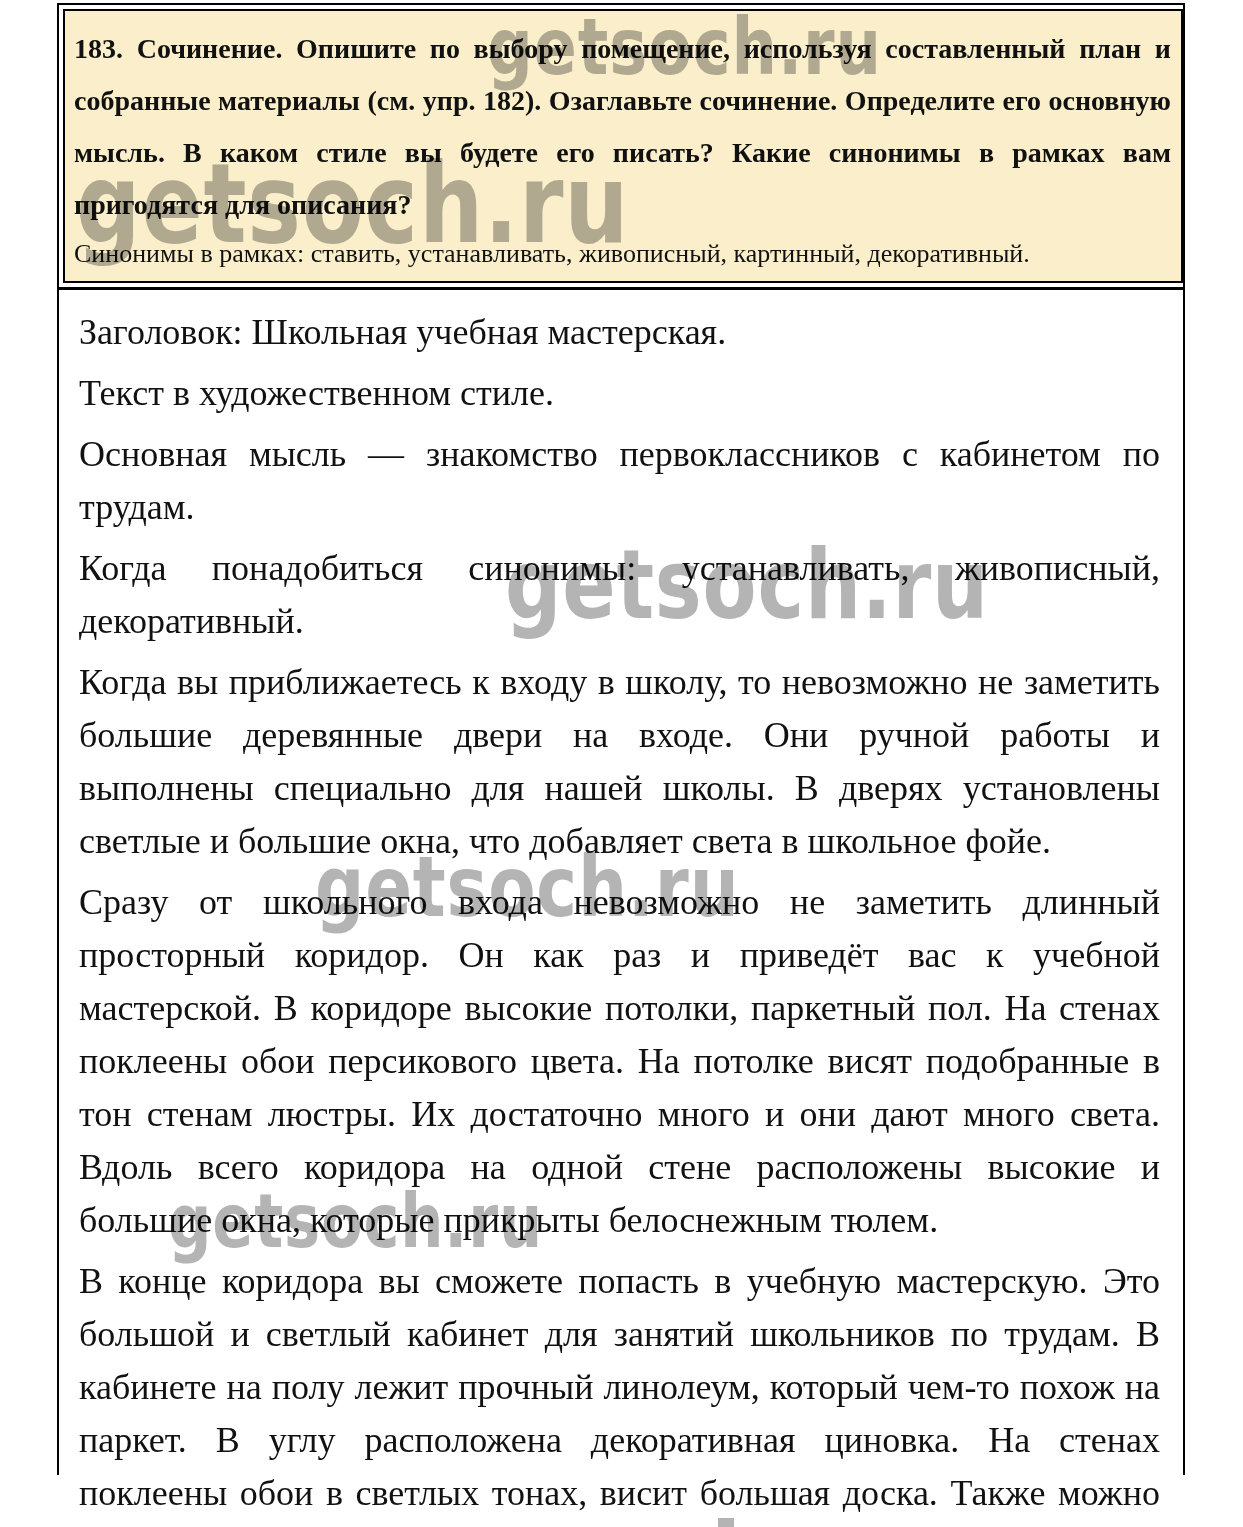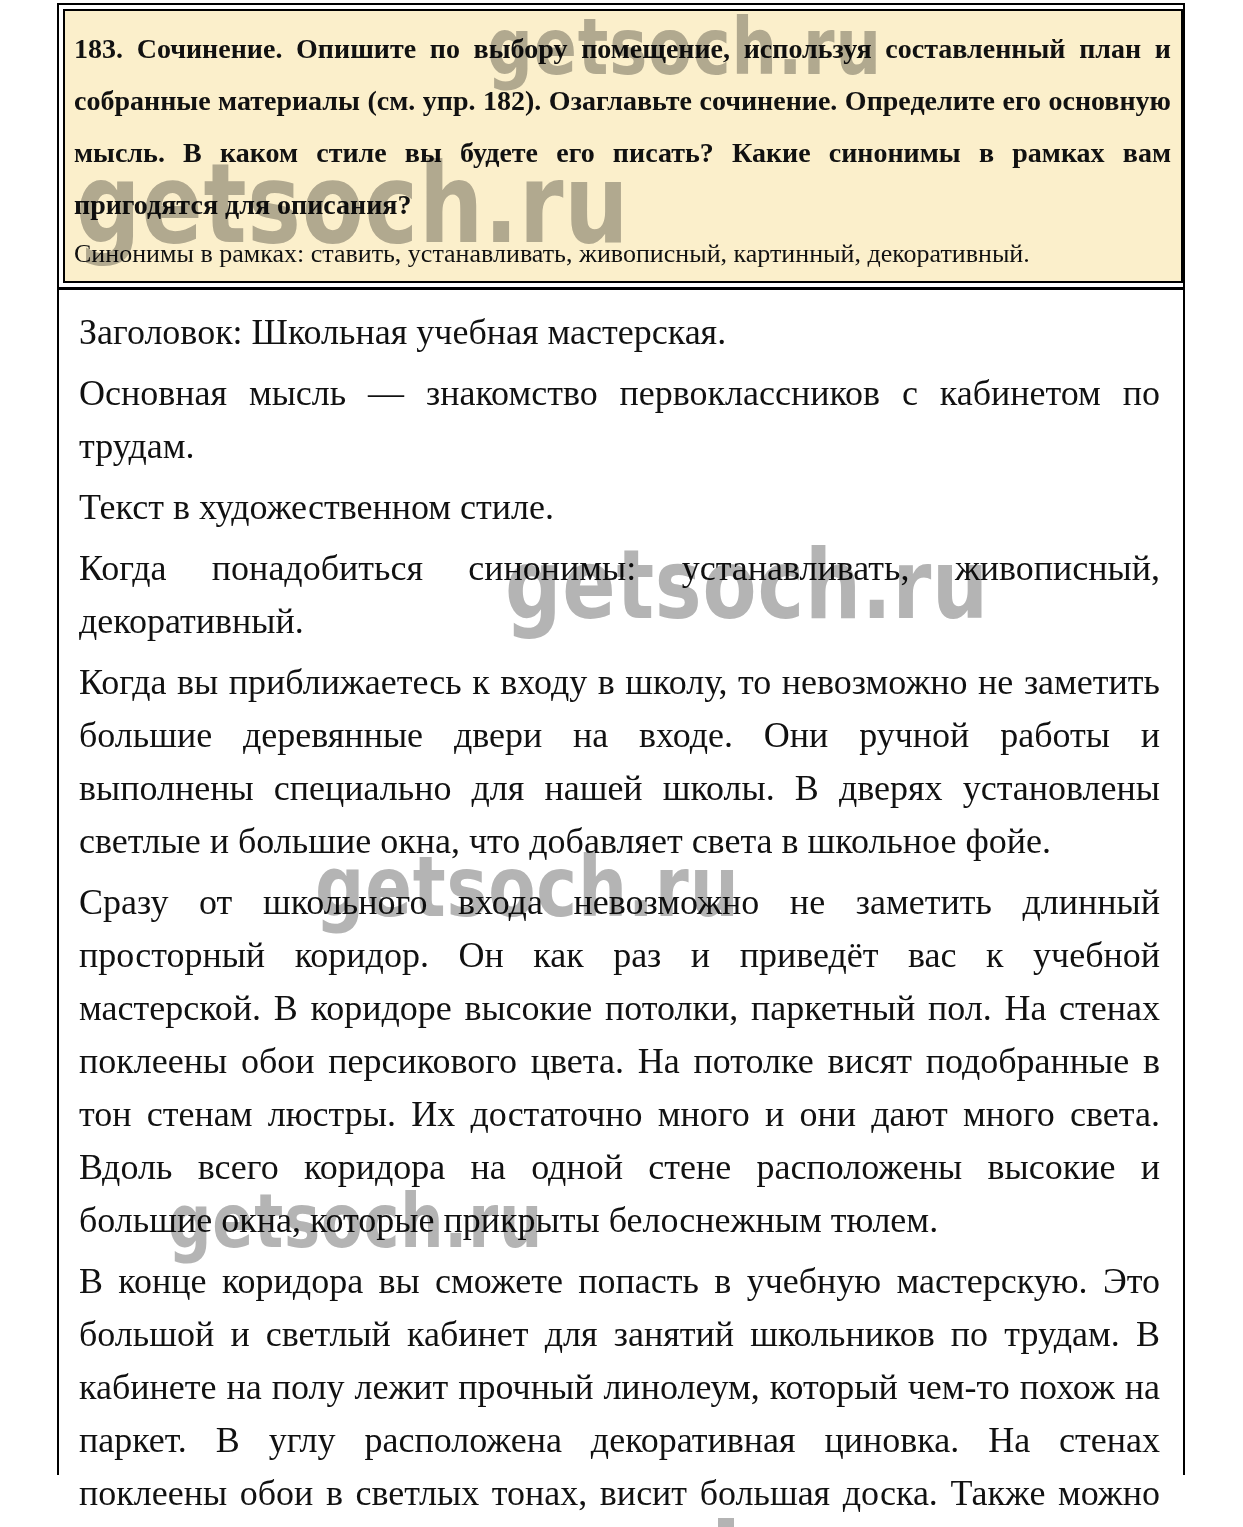--- a/index.html
+++ b/index.html
@@ -89,22 +89,22 @@
 
 <div class="outer">
 
   <div class="exercise-box" style="background: rgb(251, 239, 203);">
     <p class="task">183. Сочинение. Опишите по выбору помещение, используя составленный план и собранные материалы (см. упр. 182). Озаглавьте сочинение. Определите его основную мысль. В каком стиле вы будете его писать? Какие синонимы в рамках вам пригодятся для описания?</p>
     <p class="note">Синонимы в рамках: ставить, устанавливать, живописный, картинный, декоративный.</p>
   </div>
 
   <div class="solution">
     <p>Заголовок: Школьная учебная мастерская.</p>
+    <p>Текст в художественном стиле.</p>
     <p>Основная мысль — знакомство первоклассников с кабинетом по трудам.</p>
-    <p>Текст в художественном стиле.</p>
     <p>Когда понадобиться синонимы: устанавливать, живописный, декоративный.</p>
     <p>Когда вы приближаетесь к входу в школу, то невозможно не заметить большие деревянные двери на входе. Они ручной работы и выполнены специально для нашей школы. В дверях установлены светлые и большие окна, что добавляет света в школьное фойе.</p>
     <p>Сразу от школьного входа невозможно не заметить длинный просторный коридор. Он как раз и приведёт вас к учебной мастерской. В коридоре высокие потолки, паркетный пол. На стенах поклеены обои персикового цвета. На потолке висят подобранные в тон стенам люстры. Их достаточно много и они дают много света. Вдоль всего коридора на одной стене расположены высокие и большие окна, которые прикрыты белоснежным тюлем.</p>
     <p>В конце коридора вы сможете попасть в учебную мастерскую. Это большой и светлый кабинет для занятий школьников по трудам. В кабинете на полу лежит прочный линолеум, который чем-то похож на паркет. В углу расположена декоративная циновка. На стенах поклеены обои в светлых тонах, висит большая доска. Также можно увидеть на стенах календарь и вышитую выпускниками картину. На потолке люстры, которые хорошо освещают помещение. В кабине есть три больших окна, которые прикрыты яркими занавесками на металлическом карнизе. В кабинете достаточно мебели для всех учеников: удобные парты, стулья, машинки для шитья. Также в углу кабинета стоит учительский стол и тумбочка для учителя.</p>
   </div>
 
 </div>
 
 <div class="wm wm-1" style="color: rgb(180, 180, 180);">getsoch.ru</div>
 <div class="wm wm-2" style="color: rgb(180, 180, 180);">getsoch.ru</div>

